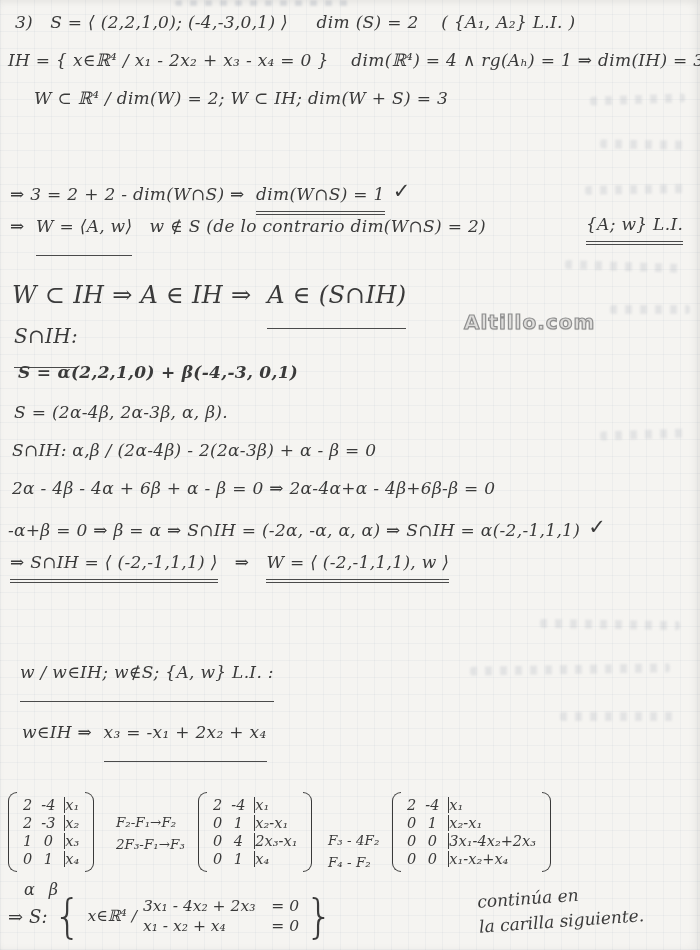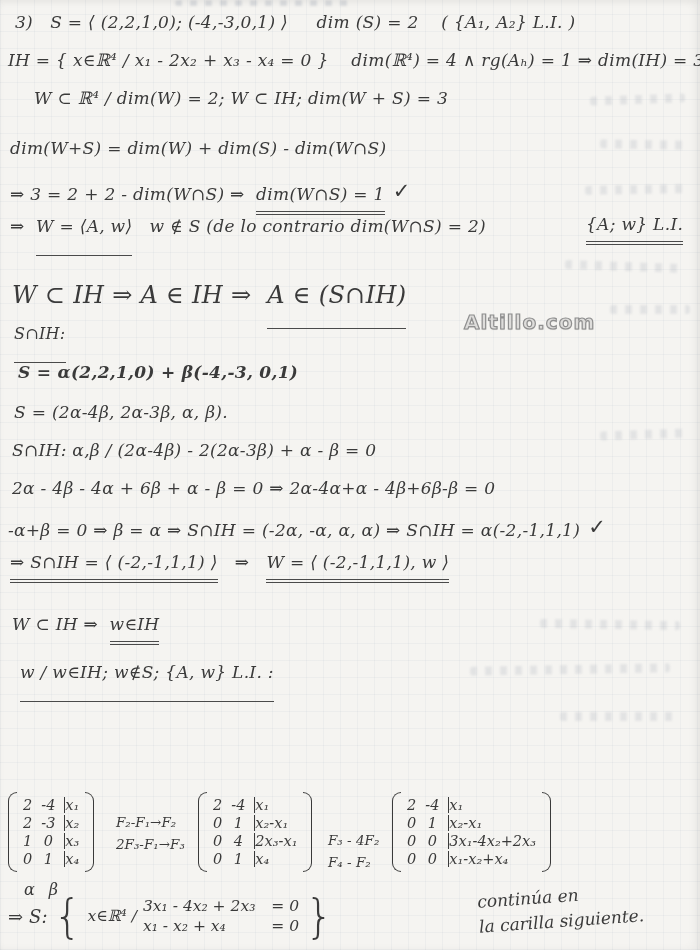--- a/index.html
+++ b/index.html
@@ -55,44 +55,41 @@
 
   <div class="hline" style="left:8px; top:50px;">
     <span>IH = { x∈ℝ⁴ / x₁ - 2x₂ + x₃ - x₄ = 0 }</span>&nbsp;&nbsp;&nbsp;
     <span>dim(ℝ⁴) = 4  ∧  rg(Aₕ) = 1  ⇒  dim(IH) = 3</span>
   </div>
 
   <div class="hline" style="left:5px; top:88px;margin-left:29px;">
     <span>W ⊂ ℝ⁴ / dim(W) = 2;    W ⊂ IH;    dim(W + S) = 3</span>
   </div>
 
-  <div class="hline" style="left:10px; top:138px;">
-    <span>dim(W+S) = dim(W) + dim(S) - dim(W∩S)</span>
-  </div>
 
   <div class="hline" style="left:10px; top:178px;">
     <span>⇒ 3 = 2 + 2 - dim(W∩S)  ⇒</span>&nbsp;
     <span class="uu">dim(W∩S) = 1</span><span class="check">✓</span>
   </div>
 
   <div class="hline" style="left:10px; top:216px;">
     <span>⇒</span>&nbsp;
     <span class="u">W = ⟨A, w⟩</span>&nbsp;&nbsp;
     <span>w ∉ S  (de lo contrario dim(W∩S) = 2)</span>
   </div>
   <div class="hline" style="left:586px; top:214px;">
     <span class="uu">{A; w} L.I.</span>
   </div>
 
   <div class="hline" style="left:12px; top:280px; font-size:24px;">
     <span>W ⊂ IH  ⇒  A ∈ IH  ⇒</span>&nbsp;
     <span class="u">A ∈ (S∩IH)</span>
   </div>
 
-  <div class="hline" style="left:14px; top:324px; font-size:16px;">
+  <div class="hline" style="left:14px; top:324px; font-size:20px;">
     <span class="u">S∩IH:</span>
   </div>
 
   <div class="wm">Altillo.com</div>
 
   <div class="hline" style="left:18px; top:362px;font-weight:bold;">
     <span>S = α(2,2,1,0) + β(-4,-3, 0,1)</span>
   </div>
 
   <div class="hline" style="left:14px; top:402px;">
@@ -110,29 +107,29 @@
   <div class="hline" style="left:8px; top:514px;">
     <span>-α+β = 0 ⇒ β = α ⇒ S∩IH = (-2α, -α, α, α) ⇒ S∩IH = α(-2,-1,1,1)</span><span class="check">✓</span>
   </div>
 
   <div class="hline" style="left:10px; top:552px;">
     <span class="uu">⇒ S∩IH = ⟨ (-2,-1,1,1) ⟩</span>&nbsp;&nbsp;
     <span>⇒</span>&nbsp;&nbsp;
     <span class="uu">W = ⟨ (-2,-1,1,1), w ⟩</span>
   </div>
 
-  <div class="hline" style="left:12px; top:614px;">
-    <span>W ⊂ IH ⇒</span>&nbsp;
-    <span class="uu">w∈IH</span>
-  </div>
 
   <div class="hline" style="left:20px; top:662px;">
     <span class="u">w / w∈IH;  w∉S;  {A, w} L.I. :</span>
   </div>
 
+  <div class="hline" style="left:22px; top:722px;">
+    <span>w∈IH ⇒</span>&nbsp;
+    <span class="u">x₃ = -x₁ + 2x₂ + x₄</span>
+  </div>
 
 
   <div class="mat" style="left:8px; top:792px;">
     <div class="pl"></div>
     <div class="mbody">
       <span>2</span>
         <span>-4</span>
         <span class="rhs">x₁</span>
       <span>2</span>
         <span>-3</span>

